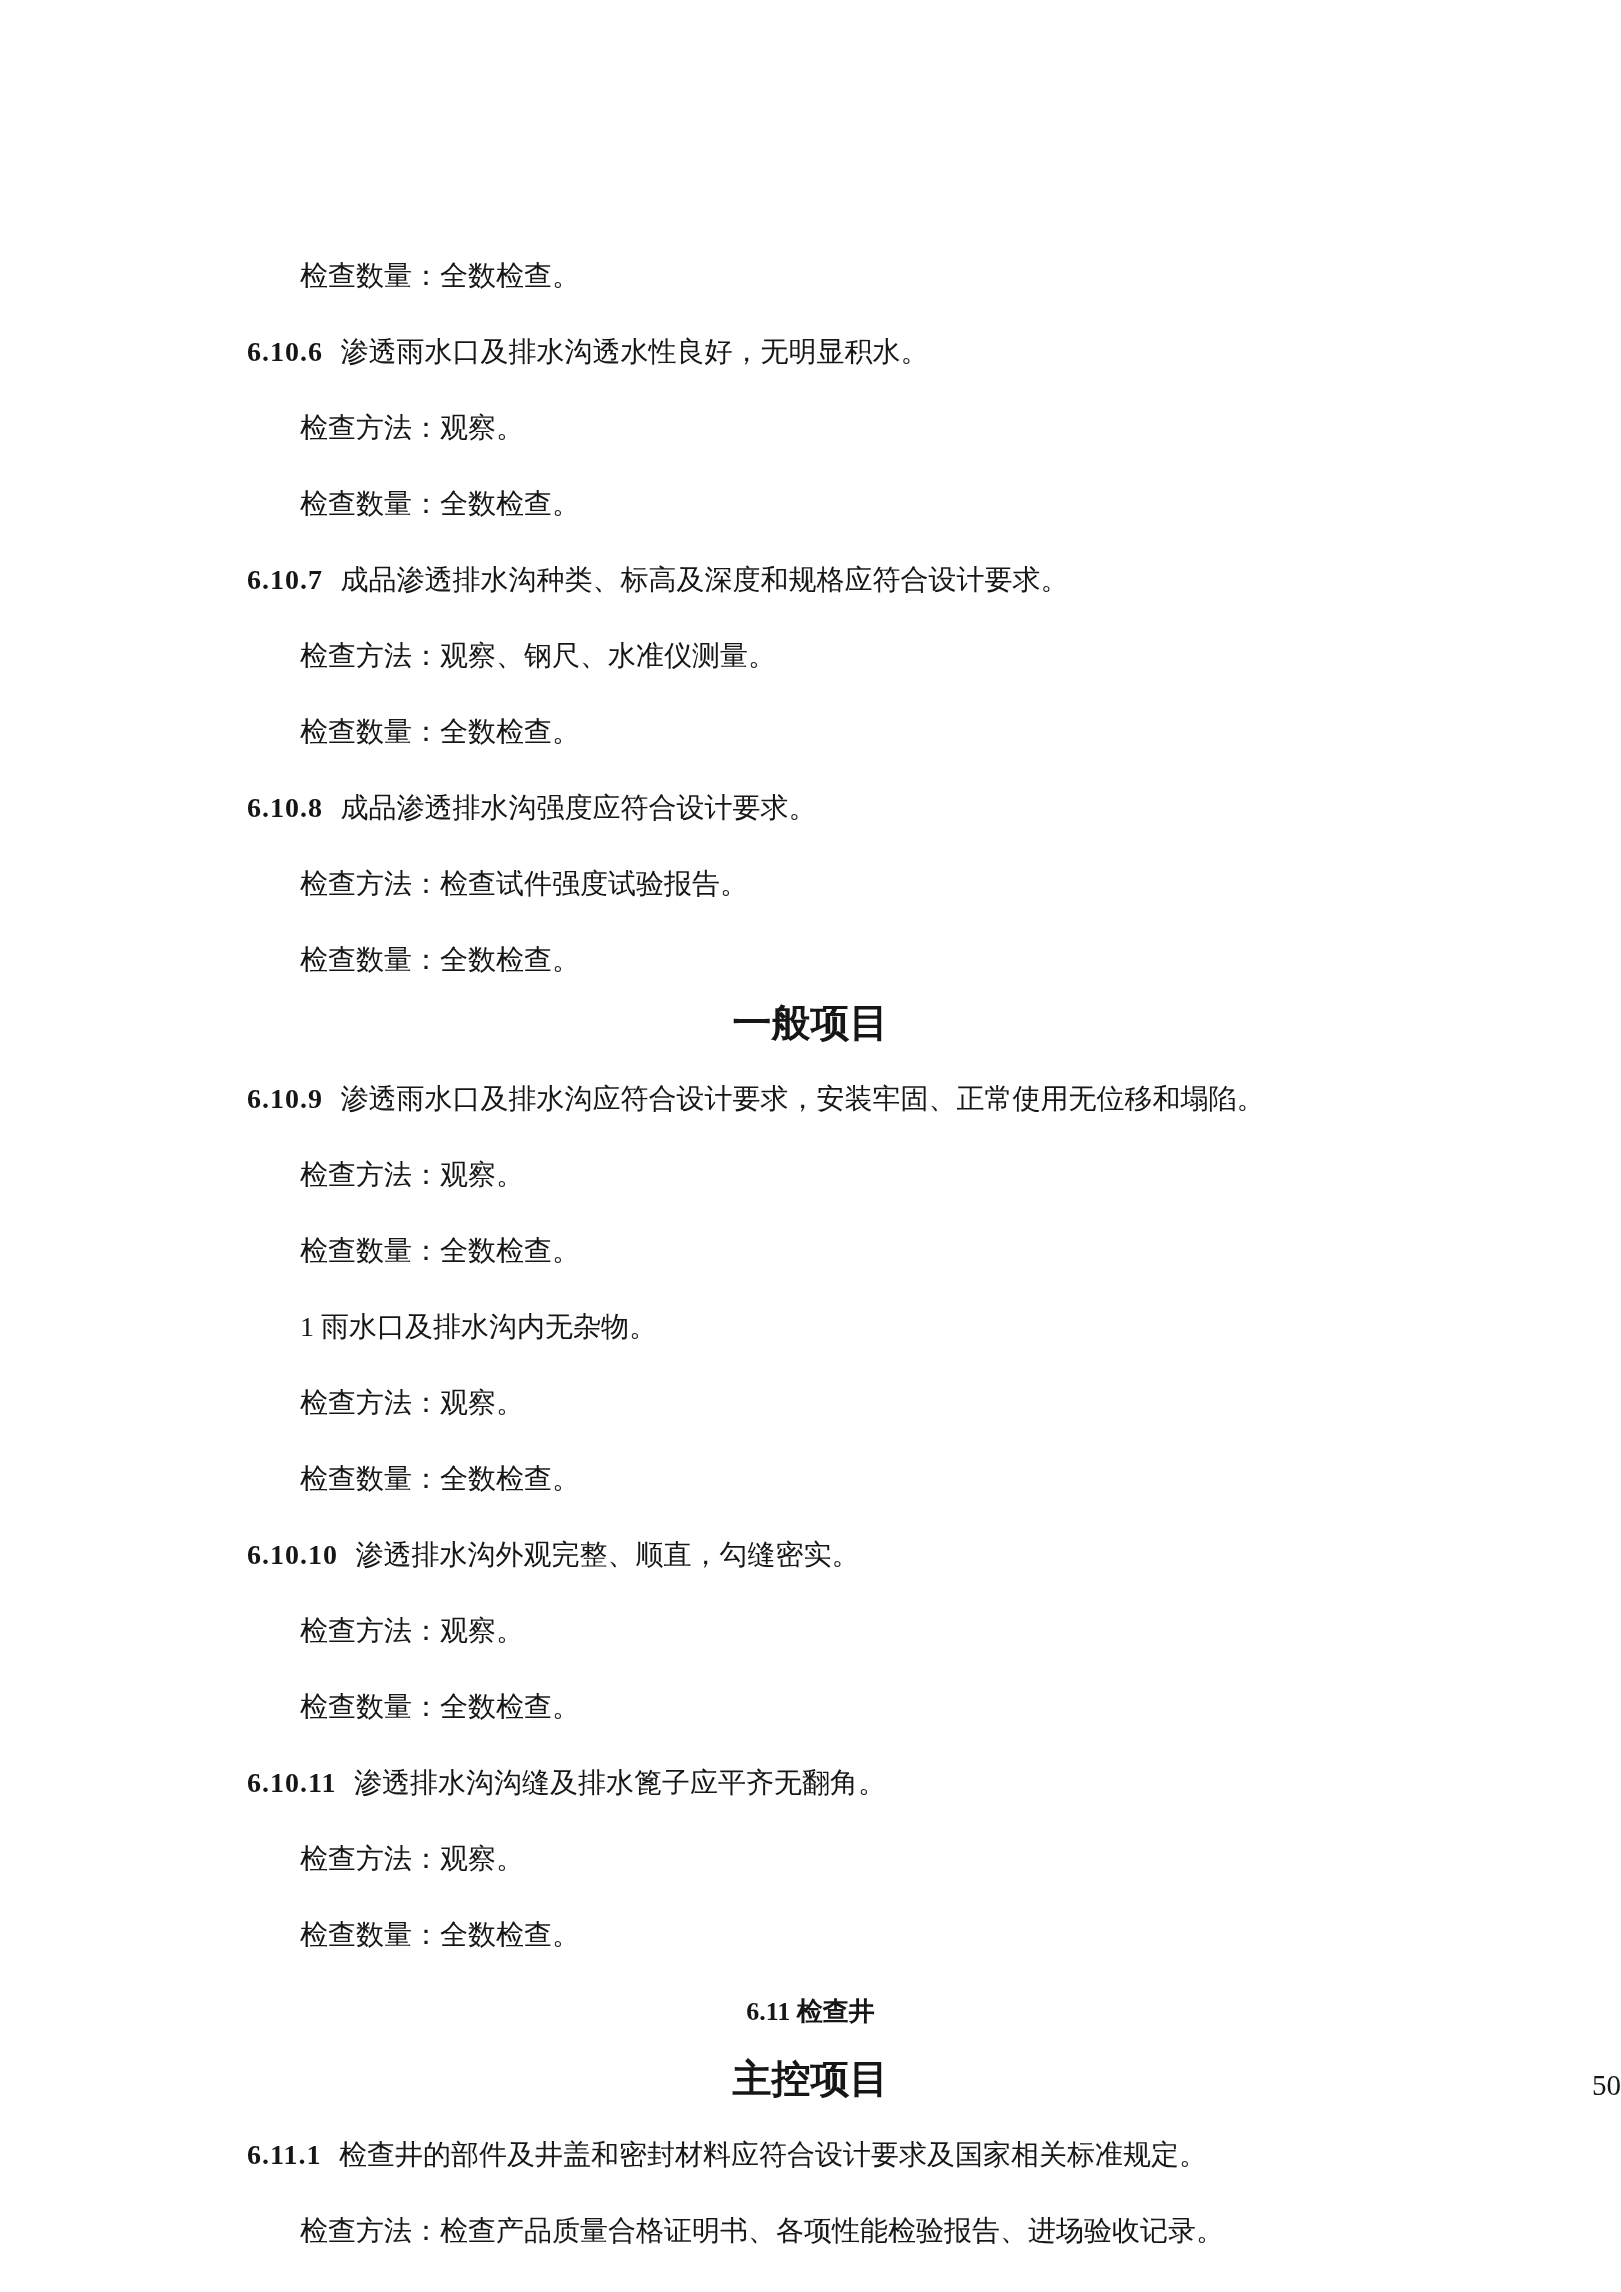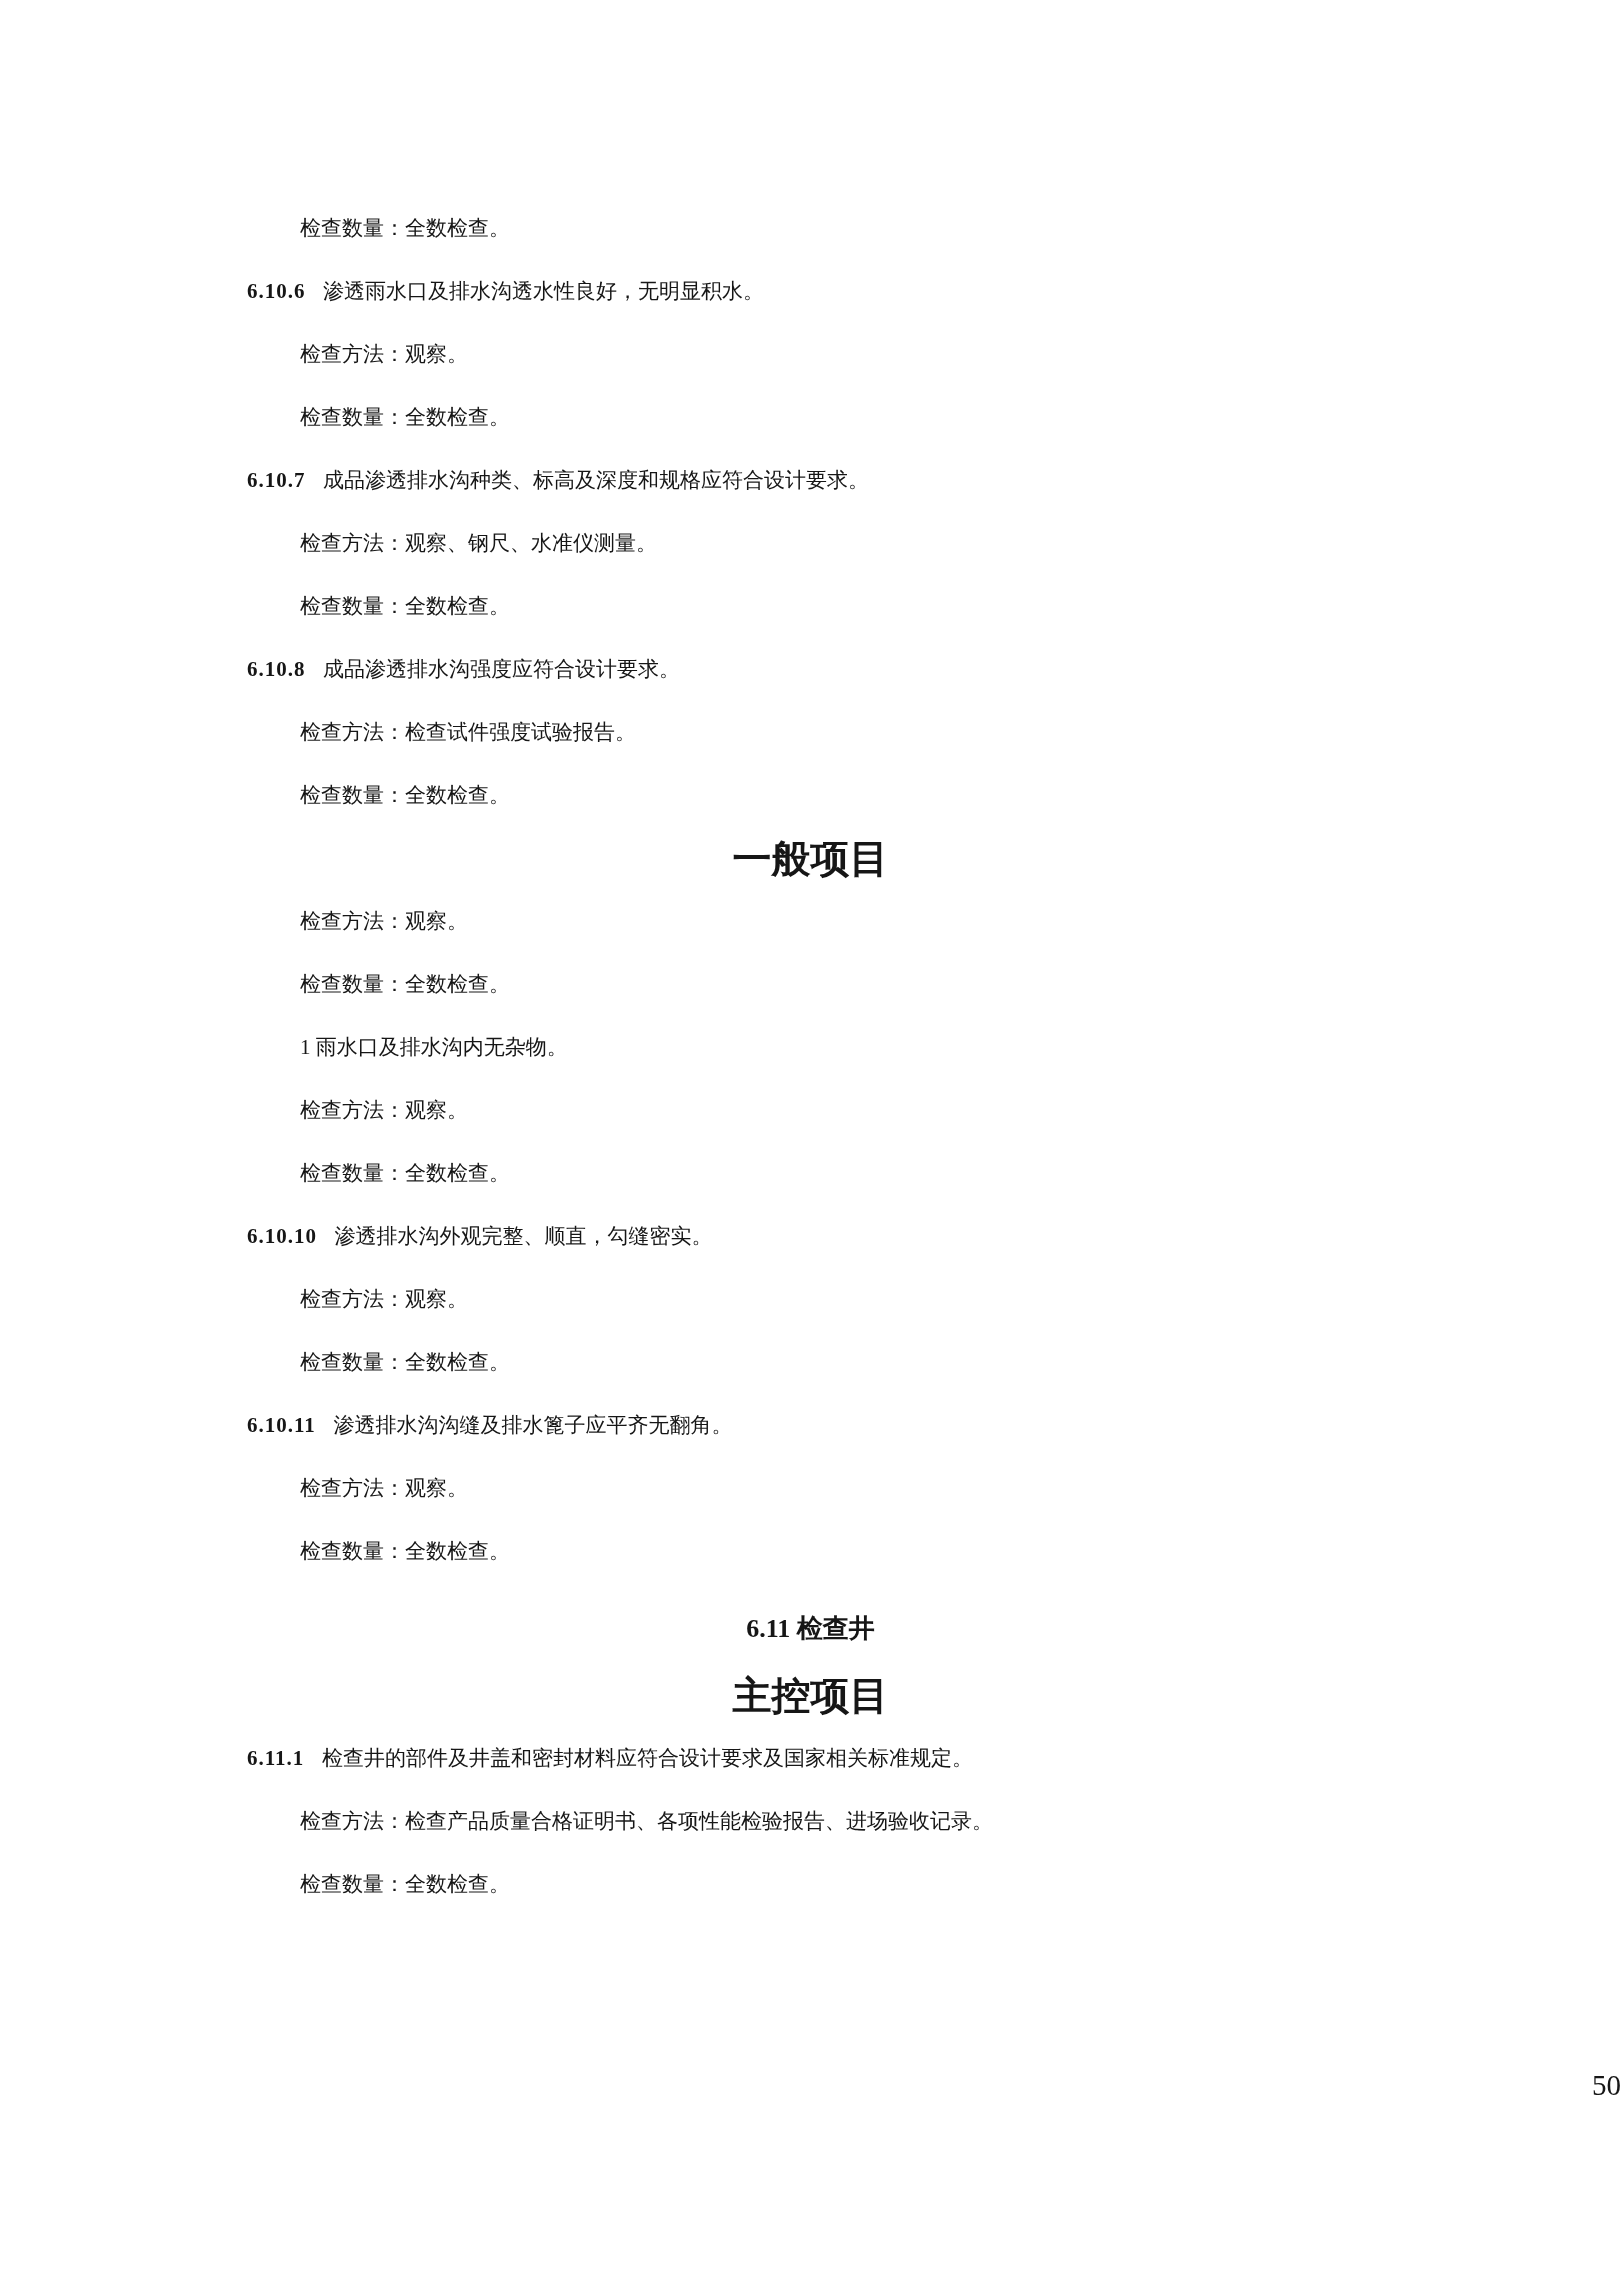--- a/index.html
+++ b/index.html
@@ -16,24 +16,25 @@
     font-family: "Liberation Serif", "DejaVu Serif", serif;
     overflow: hidden;
   }
   .content {
     position: absolute;
     top: 214px;
     left: 0;
     width: 100%;
   }
   .line {
-    font-size: 21px;
+    font-size: 28px;
     line-height: 29px;
     margin-bottom: 34px;
     white-space: nowrap;
+    margin-top: 47px;
   }
   .indent {
     padding-left: 300px;
   }
   .clause {
     padding-left: 247px;
   }
   .clause .num {
     font-weight: bold;
     margin-right: 17.6px;
@@ -88,20 +89,23 @@
     <div class="line indent">检查数量：全数检查。</div>
 
     <div class="line clause">
       <span class="num">6.10.8</span><span>成品渗透排水沟强度应符合设计要求。</span>
     </div>
     <div class="line indent">检查方法：检查试件强度试验报告。</div>
     <div class="line indent">检查数量：全数检查。</div>
 
     <div class="subhead">一般项目</div>
 
+    <div class="line clause">
+      <span class="num">6.10.9</span><span>渗透雨水口及排水沟应符合设计要求，安装牢固、正常使用无位移和塌陷。</span>
+    </div>
     <div class="line indent">检查方法：观察。</div>
     <div class="line indent">检查数量：全数检查。</div>
 
     <div class="line indent">1 雨水口及排水沟内无杂物。</div>
     <div class="line indent">检查方法：观察。</div>
     <div class="line indent">检查数量：全数检查。</div>
 
     <div class="line clause">
       <span class="num">6.10.10</span><span>渗透排水沟外观完整、顺直，勾缝密实。</span>
     </div>

